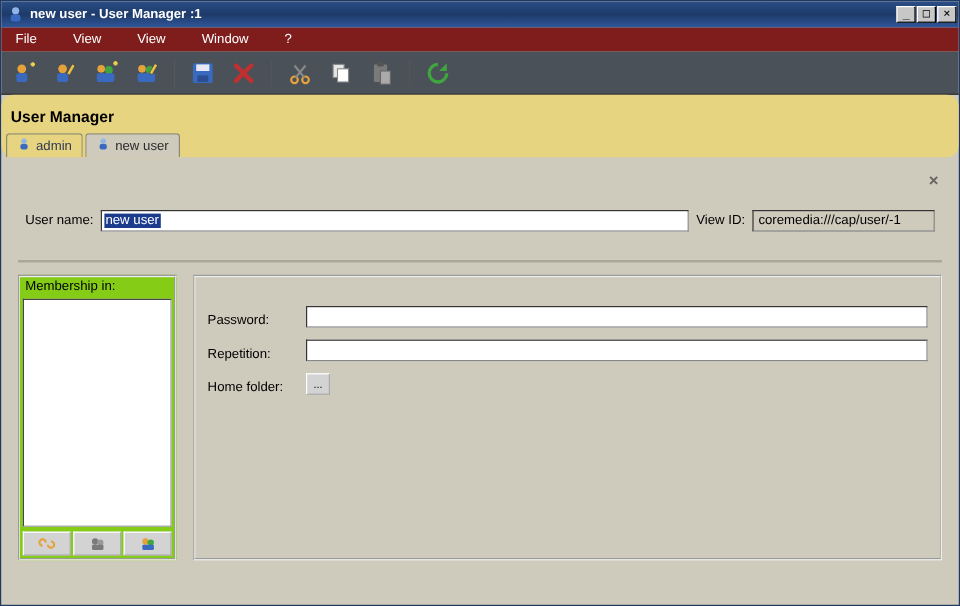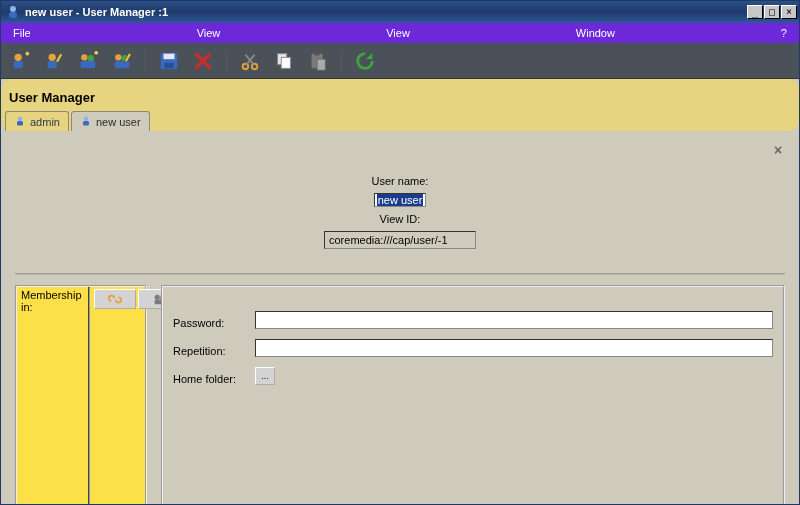--- a/index.html
+++ b/index.html
@@ -30,27 +30,26 @@
     background: #c7c7c7;
     border: 1px solid #000;
     border-top-color:#fff; border-left-color:#fff;
     font-size: 10px; line-height: 10px;
     padding: 0; text-align: center;
     font-family: monospace;
   }
   
   .menu-bar {
     height: 20px;
-    background: #6d28d9;
+    background: #7f1d1d;
     color: #fff;
     display: flex;
     align-items: center;
     padding: 0 4px;
-    gap: 0;
-    justify-content: space-between;
+    gap: 14px;
   }
   .menu-bar .menu-item { padding: 2px 8px; }
   
   .toolbar {
     height: 36px;
     background: #4a5158;
     display: flex;
     align-items: center;
     padding: 0 6px;
     gap: 8px;
@@ -95,21 +94,20 @@
   .close-x {
     position: absolute; top: 12px; right: 14px;
     width: 14px; height: 14px; color: #666;
     display:flex;align-items:center;justify-content:center;
     font-size: 14px; font-weight: bold;
   }
   .row1 {
     display: flex; align-items: center; gap: 6px;
     margin-top: 34px;
     padding: 0 6px;
-    flex-direction: column;
   }
   .row1 label { white-space: nowrap; }
   .row1 .edit-username {
     flex: 1; height: 18px;
     border: 1px inset #888;
     background: #fff;
     display:flex; align-items:center;
     padding: 0 2px;
   }
   .edit-username .selected-text {
@@ -129,22 +127,22 @@
     height: 2px;
     background: #bab6a9;
     border-top: 1px solid #9f9b90;
   }
   .panel-row {
     display: flex; margin-top: 10px; gap: 14px; padding: 0;
   }
   .membership-panel {
     width: 132px;
     border: 2px groove #eee;
-    background: #fde047;
-    display:flex; flex-direction:row;
+    background: #84cc16;
+    display:flex; flex-direction:column;
     height: 238px;
   }
   .membership-panel .label { padding: 2px 4px 4px 4px; }
   .membership-list {
     flex: 1;
     background: #fff;
     border: 1px inset #999;
     margin: 0 2px 2px 2px;
   }
   .membership-btns {

